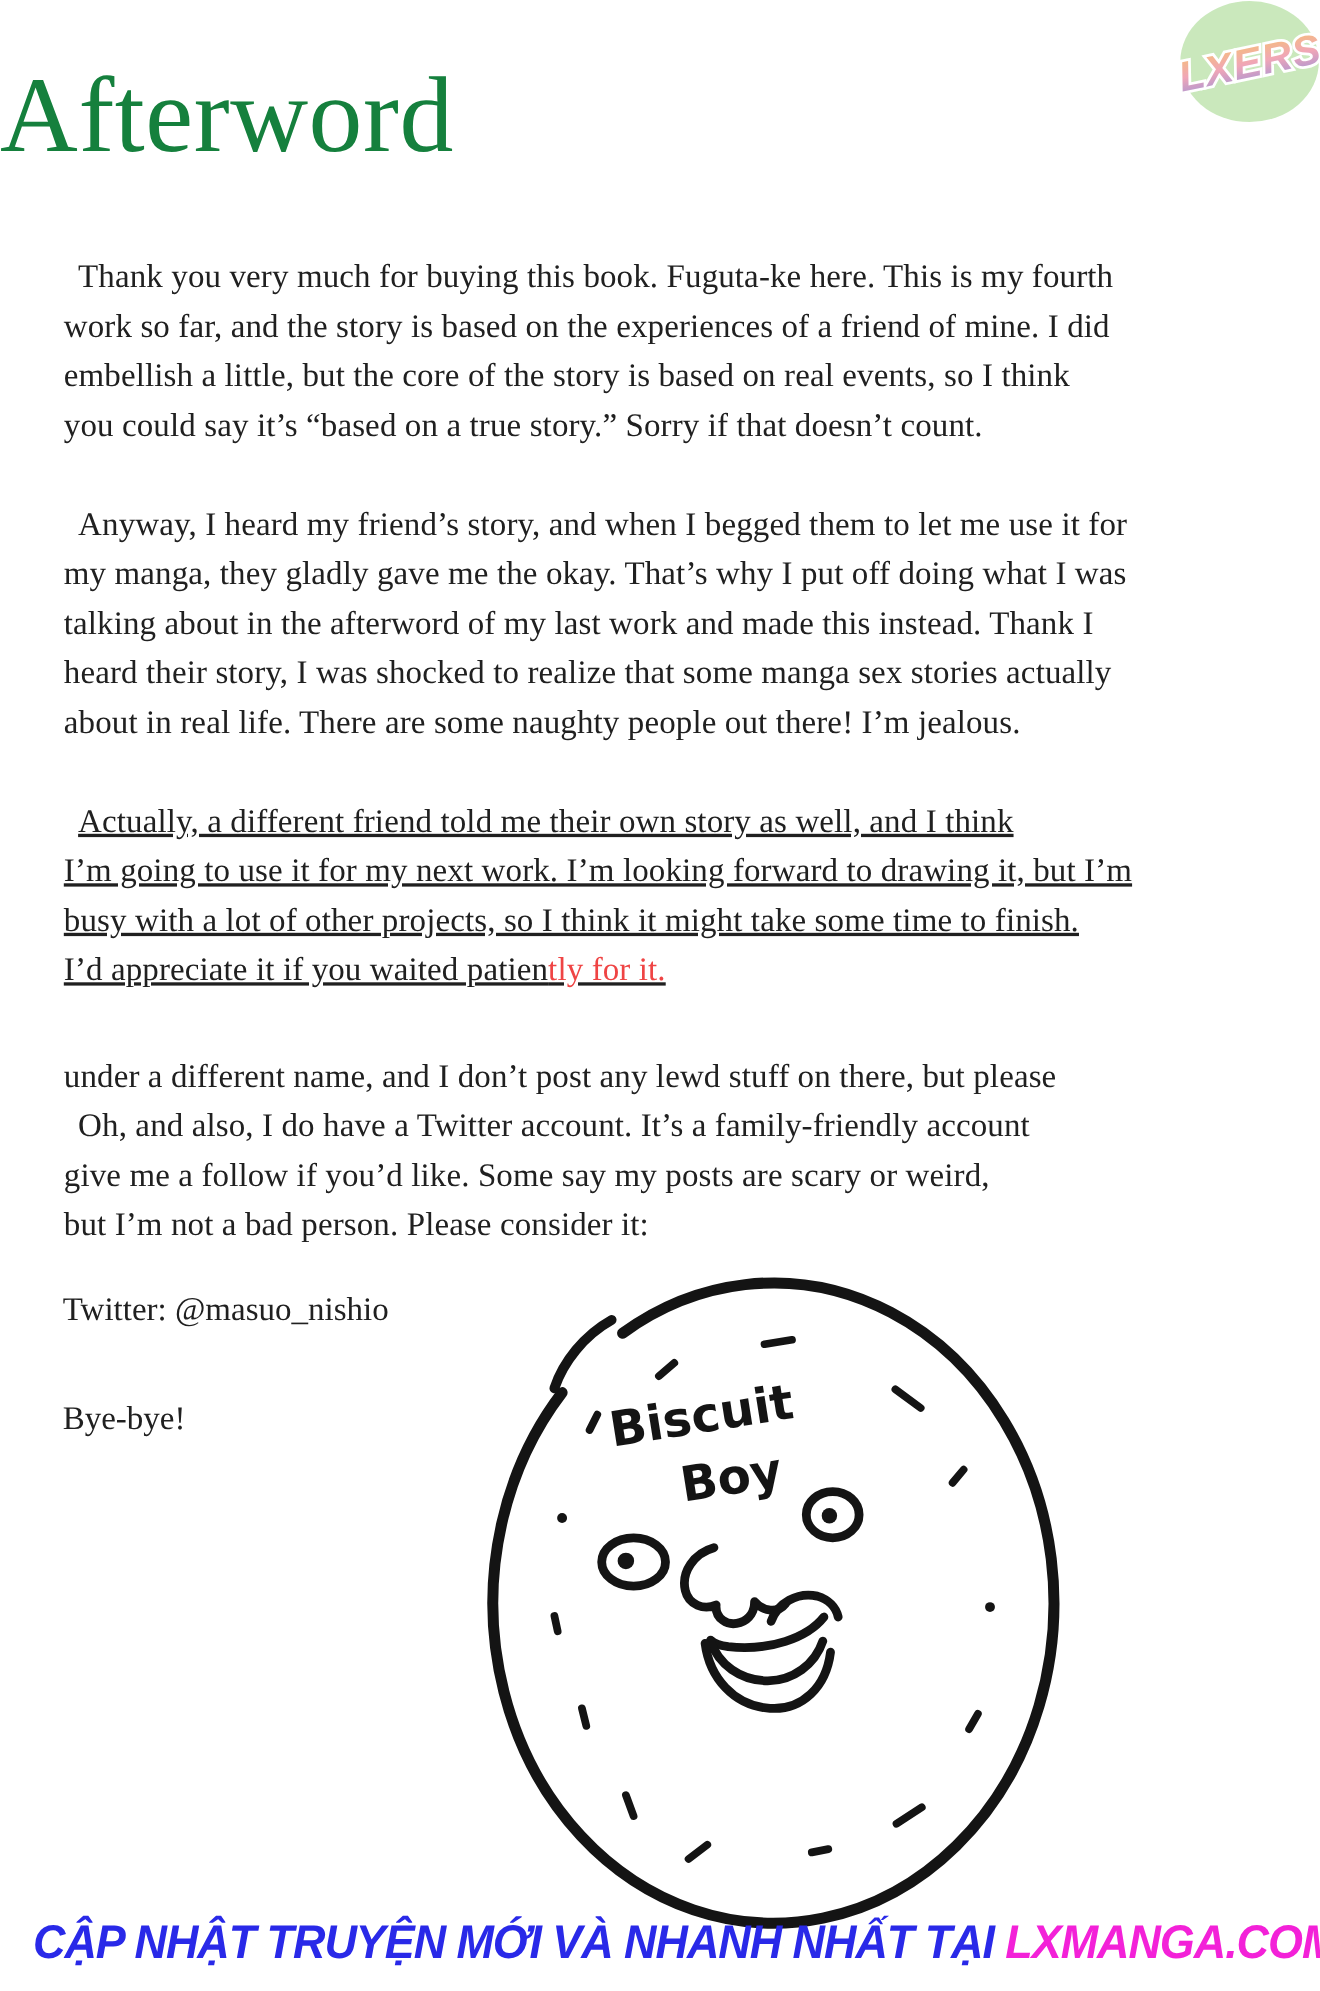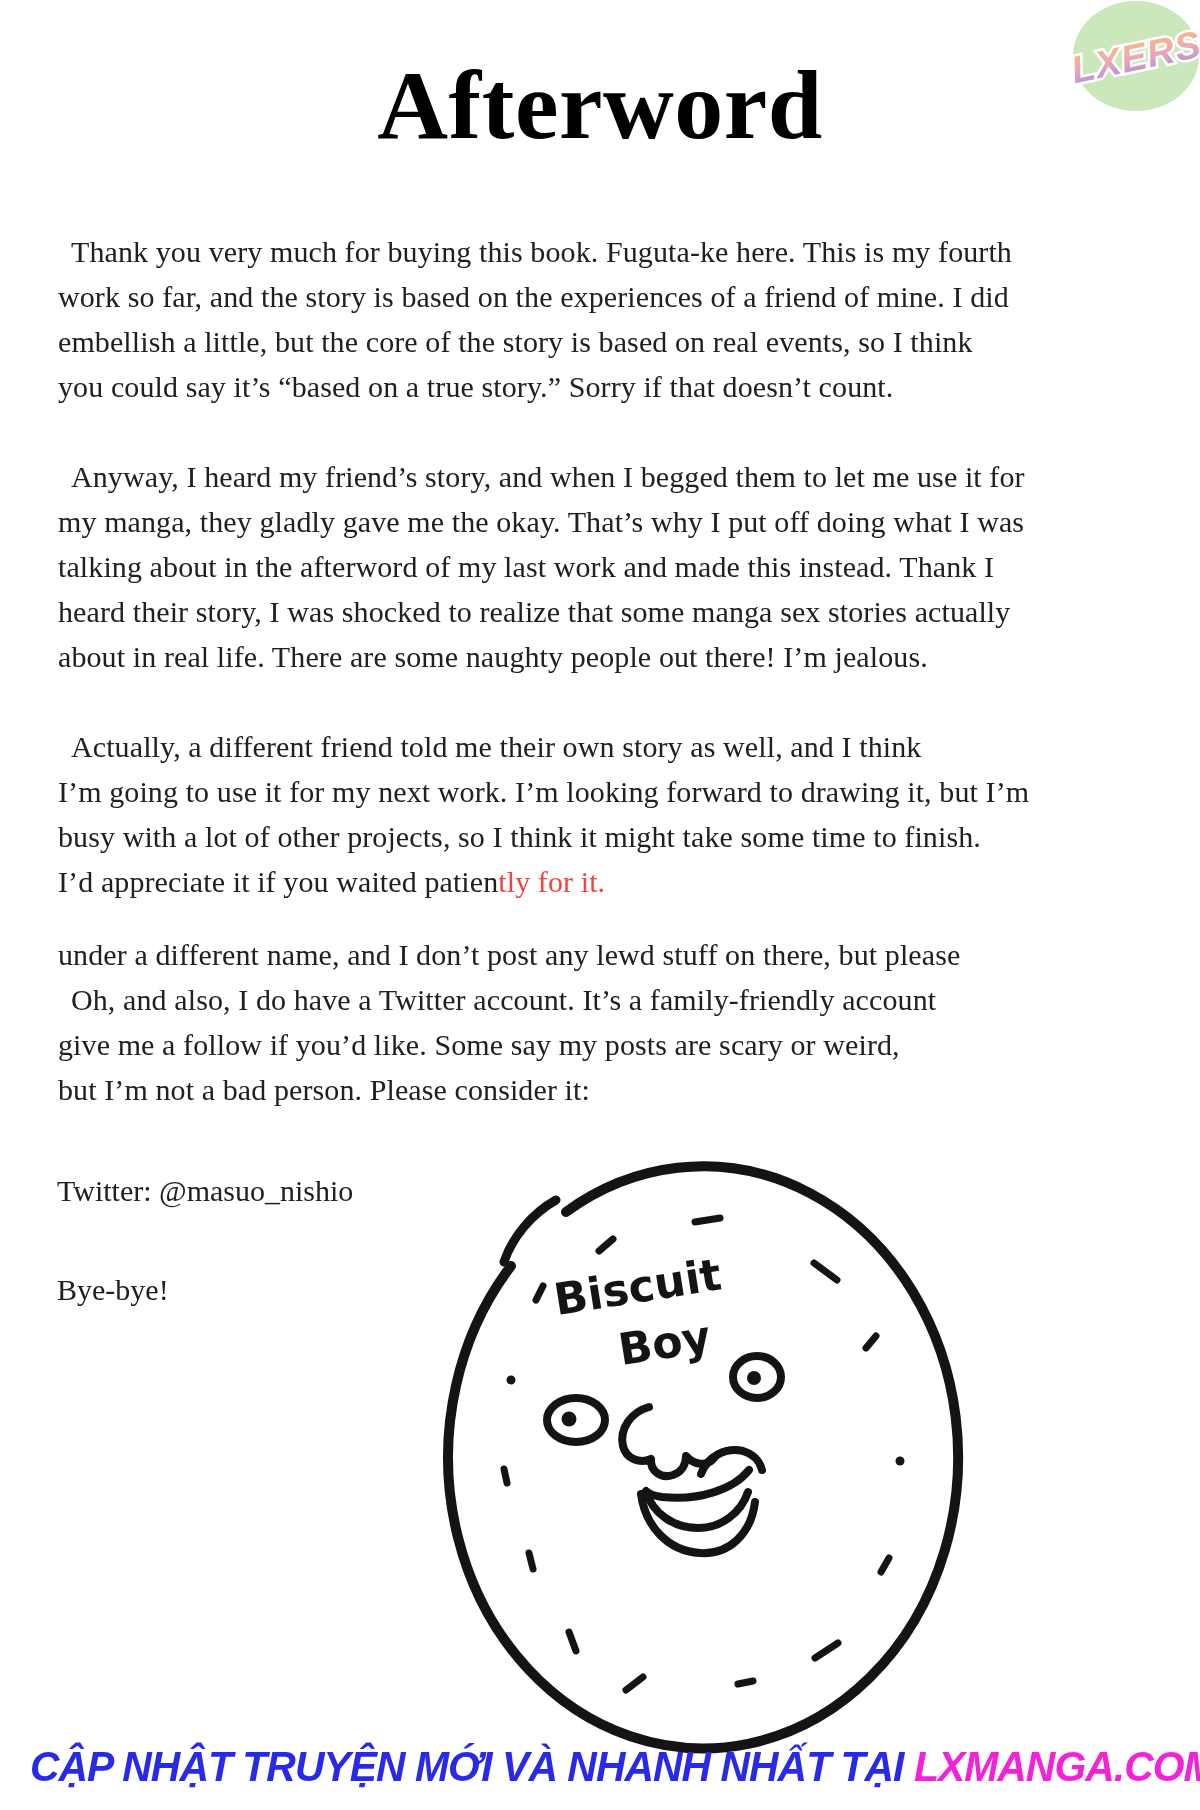--- a/index.html
+++ b/index.html
@@ -3,29 +3,29 @@
 <meta charset="utf-8">
 <style>
   html,body { margin:0; padding:0; background:#e9e9e9; }
   .page {
     position:relative; width:1200px; height:1810px; margin:0 auto;
     background:#ffffff; overflow:hidden;
     font-family:"Liberation Serif", serif; color:#202020;
   }
   .title {
     position:absolute; top:56px; left:0; width:100%;
-    text-align:center; font-weight:bold; font-size:98px; line-height:1;
-    letter-spacing:0.5px; color:#000000;
+    font-weight:normal; font-size:98px; line-height:1;
+    letter-spacing:0.5px; color:#15803d;
   }
   .bodytext {
     position:absolute; left:58px; top:229px; width:1112px;
     font-size:30px; line-height:45px; letter-spacing:0.1px;
   }
   .paragraph { margin:0 0 45px 0; }
-  .paragraph:nth-child(3) { margin-bottom:28px; }
+  .paragraph:nth-child(3) { margin-bottom:52px;text-decoration:underline; }
   .line { white-space:nowrap; }
   .line.indent { padding-left:13px; }
   .faded { color:#ef4444; }
   .contact-line {
     position:absolute; left:44px; padding-left:13px;
     font-size:30px; line-height:45px; white-space:nowrap;
   }
   .contact-twitter { top:1168px; }
   .contact-farewell { top:1267px; }
   .drawing-layer {

